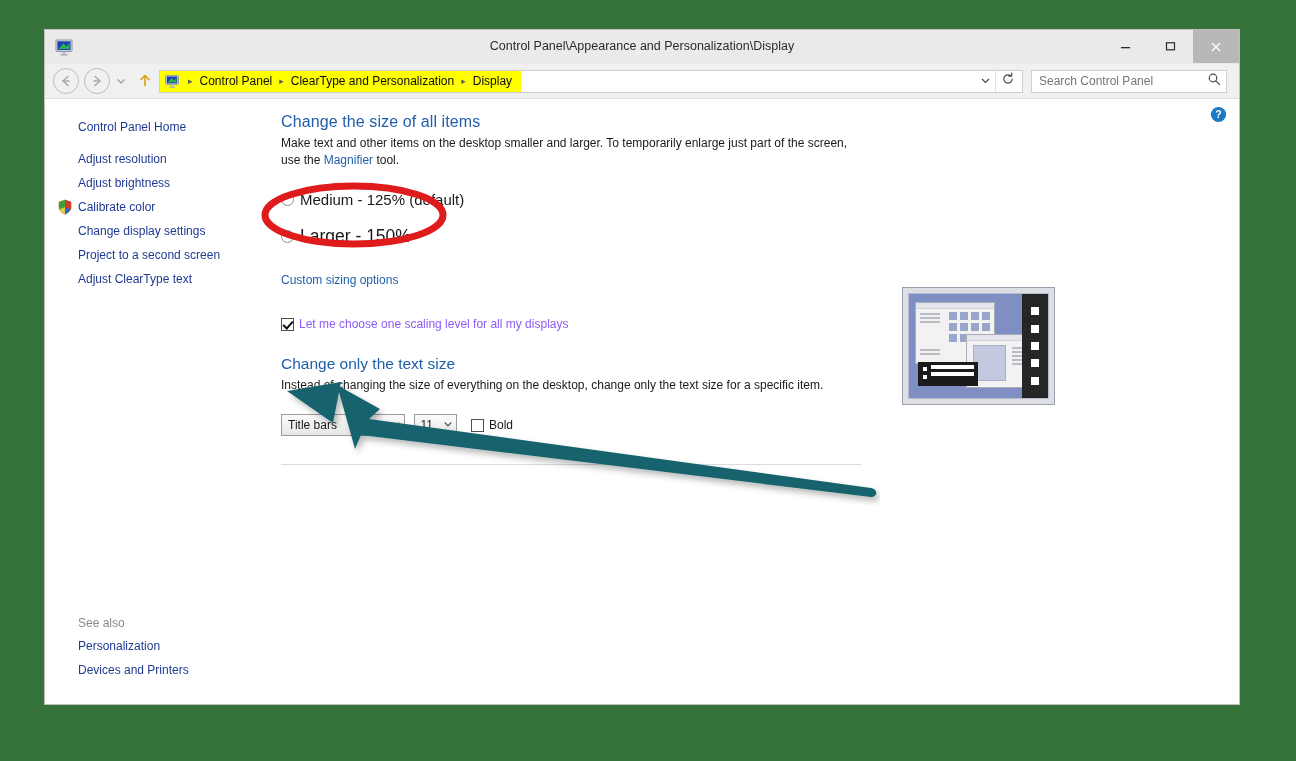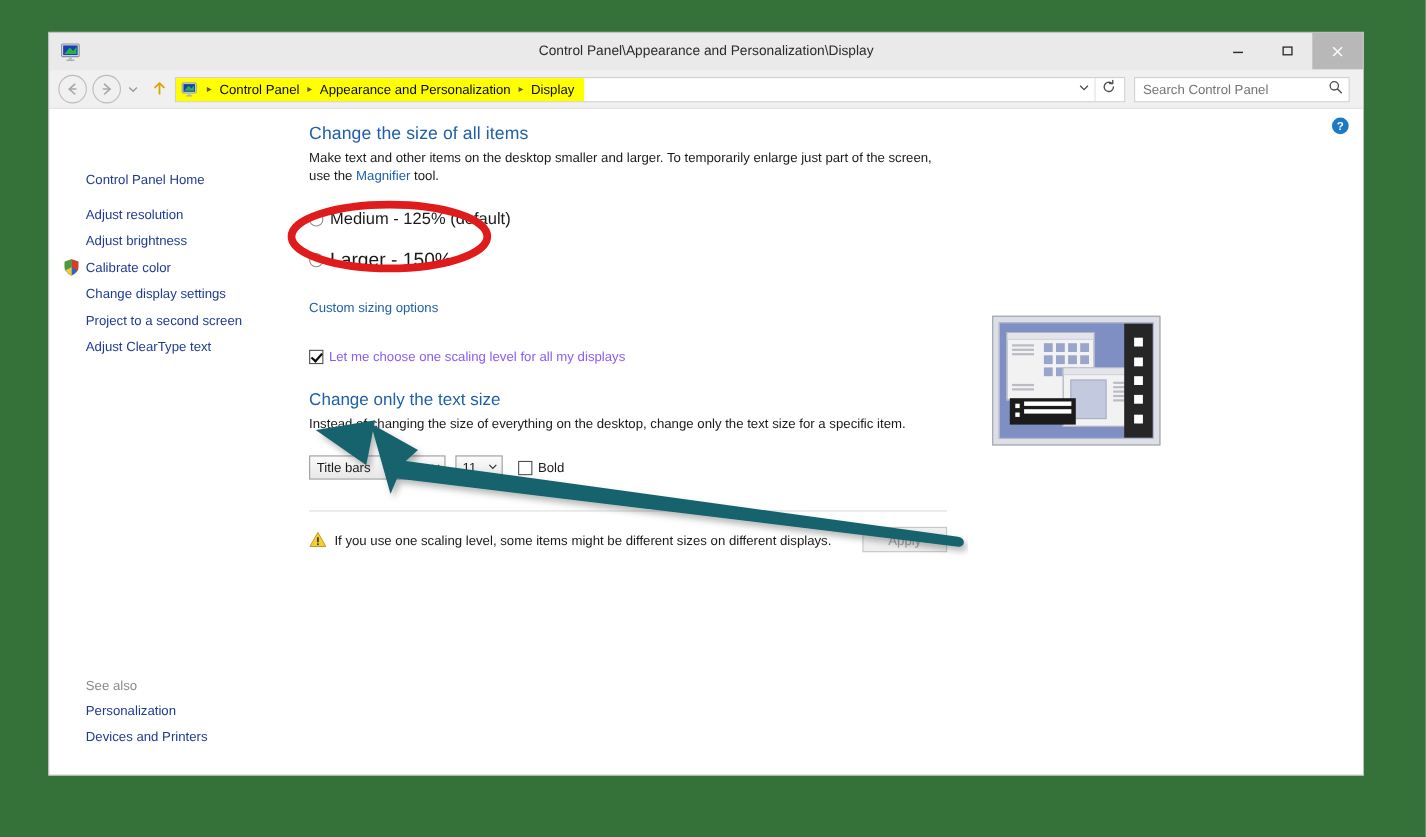--- a/index.html
+++ b/index.html
@@ -199,21 +199,20 @@
     top: 7px;
     width: 17px; height: 17px;
   }
 
   .sidebar {
     width: 230px;
     flex: none;
     padding-top: 16px;
     box-sizing: border-box;
     position: relative;
-    margin-top: 36px;
   }
   .side-link {
     font-size: 12px;
     color: #1f3a93;
     padding: 5px 0 5px 33px;
     cursor: default;
     position: relative;
     white-space: nowrap;
   }
   .side-link.home { padding-bottom: 13px; }
@@ -524,21 +523,21 @@
               <rect x="2" y="3" width="16" height="11.5" rx="1" fill="#dfe3ea" stroke="#8b8f98"></rect>
               <rect x="3.4" y="4.3" width="13.2" height="8.8" fill="#1a3fb5"></rect>
               <path d="M4.4 12 L9.5 6.2 L12.5 9.4 L15.6 5.6 L15.6 12 Z" fill="#27b34a"></path>
               <rect x="8.6" y="14.6" width="2.8" height="2.6" fill="#b9bec6"></rect>
               <rect x="6.3" y="17" width="7.4" height="1.4" rx="0.6" fill="#a8adb6"></rect>
             </svg>
           </div>
           <span class="crumb-sep">▸</span>
           <span class="crumb">Control Panel</span>
           <span class="crumb-sep">▸</span>
-          <span class="crumb">Appearance and Personalization</span>
+          <span class="crumb">ClearType and Personalization</span>
           <span class="crumb-sep">▸</span>
           <span class="crumb">Display</span>
         </div>
         <div class="crumb-dropdown">
           <svg width="11" height="11" viewBox="0 0 11 11">
             <path d="M2 4 L5.5 7.5 L9 4" stroke="#4a4a4a" stroke-width="1.2" fill="none"></path>
           </svg>
         </div>
         <div class="crumb-refresh">
           <svg width="14" height="14" viewBox="0 0 14 14">
@@ -659,31 +658,20 @@
               </span>
             </div>
             <div class="bold-row">
               <span class="cbox"></span>
               <span>Bold</span>
             </div>
           </div>
 
           <div class="hr"></div>
 
-          <div class="warn-row">
-            <span class="warn-icon">
-              <svg width="16" height="15" viewBox="0 0 16 15">
-                <path d="M8 1 L15.2 13.8 L0.8 13.8 Z" fill="#f5cf2e" stroke="#b59114" stroke-width="0.8" stroke-linejoin="round"></path>
-                <rect x="7.2" y="5.4" width="1.6" height="4.6" fill="#3b3b3b"></rect>
-                <rect x="7.2" y="11" width="1.6" height="1.6" fill="#3b3b3b"></rect>
-              </svg>
-            </span>
-            <span class="warn-text">If you use one scaling level, some items might be different sizes on different displays.</span>
-            <button class="apply-btn" disabled="">Apply</button>
-          </div>
 
         </div>
 
         <div class="preview">
           <div class="preview-screen">
             <div class="pv-win" style="left:6px; top:8px; width:80px; height:62px;">
               <div class="tb"></div>
               <div class="pv-lines">
                 <div class="pv-line"></div>
                   <div class="pv-line"></div>

